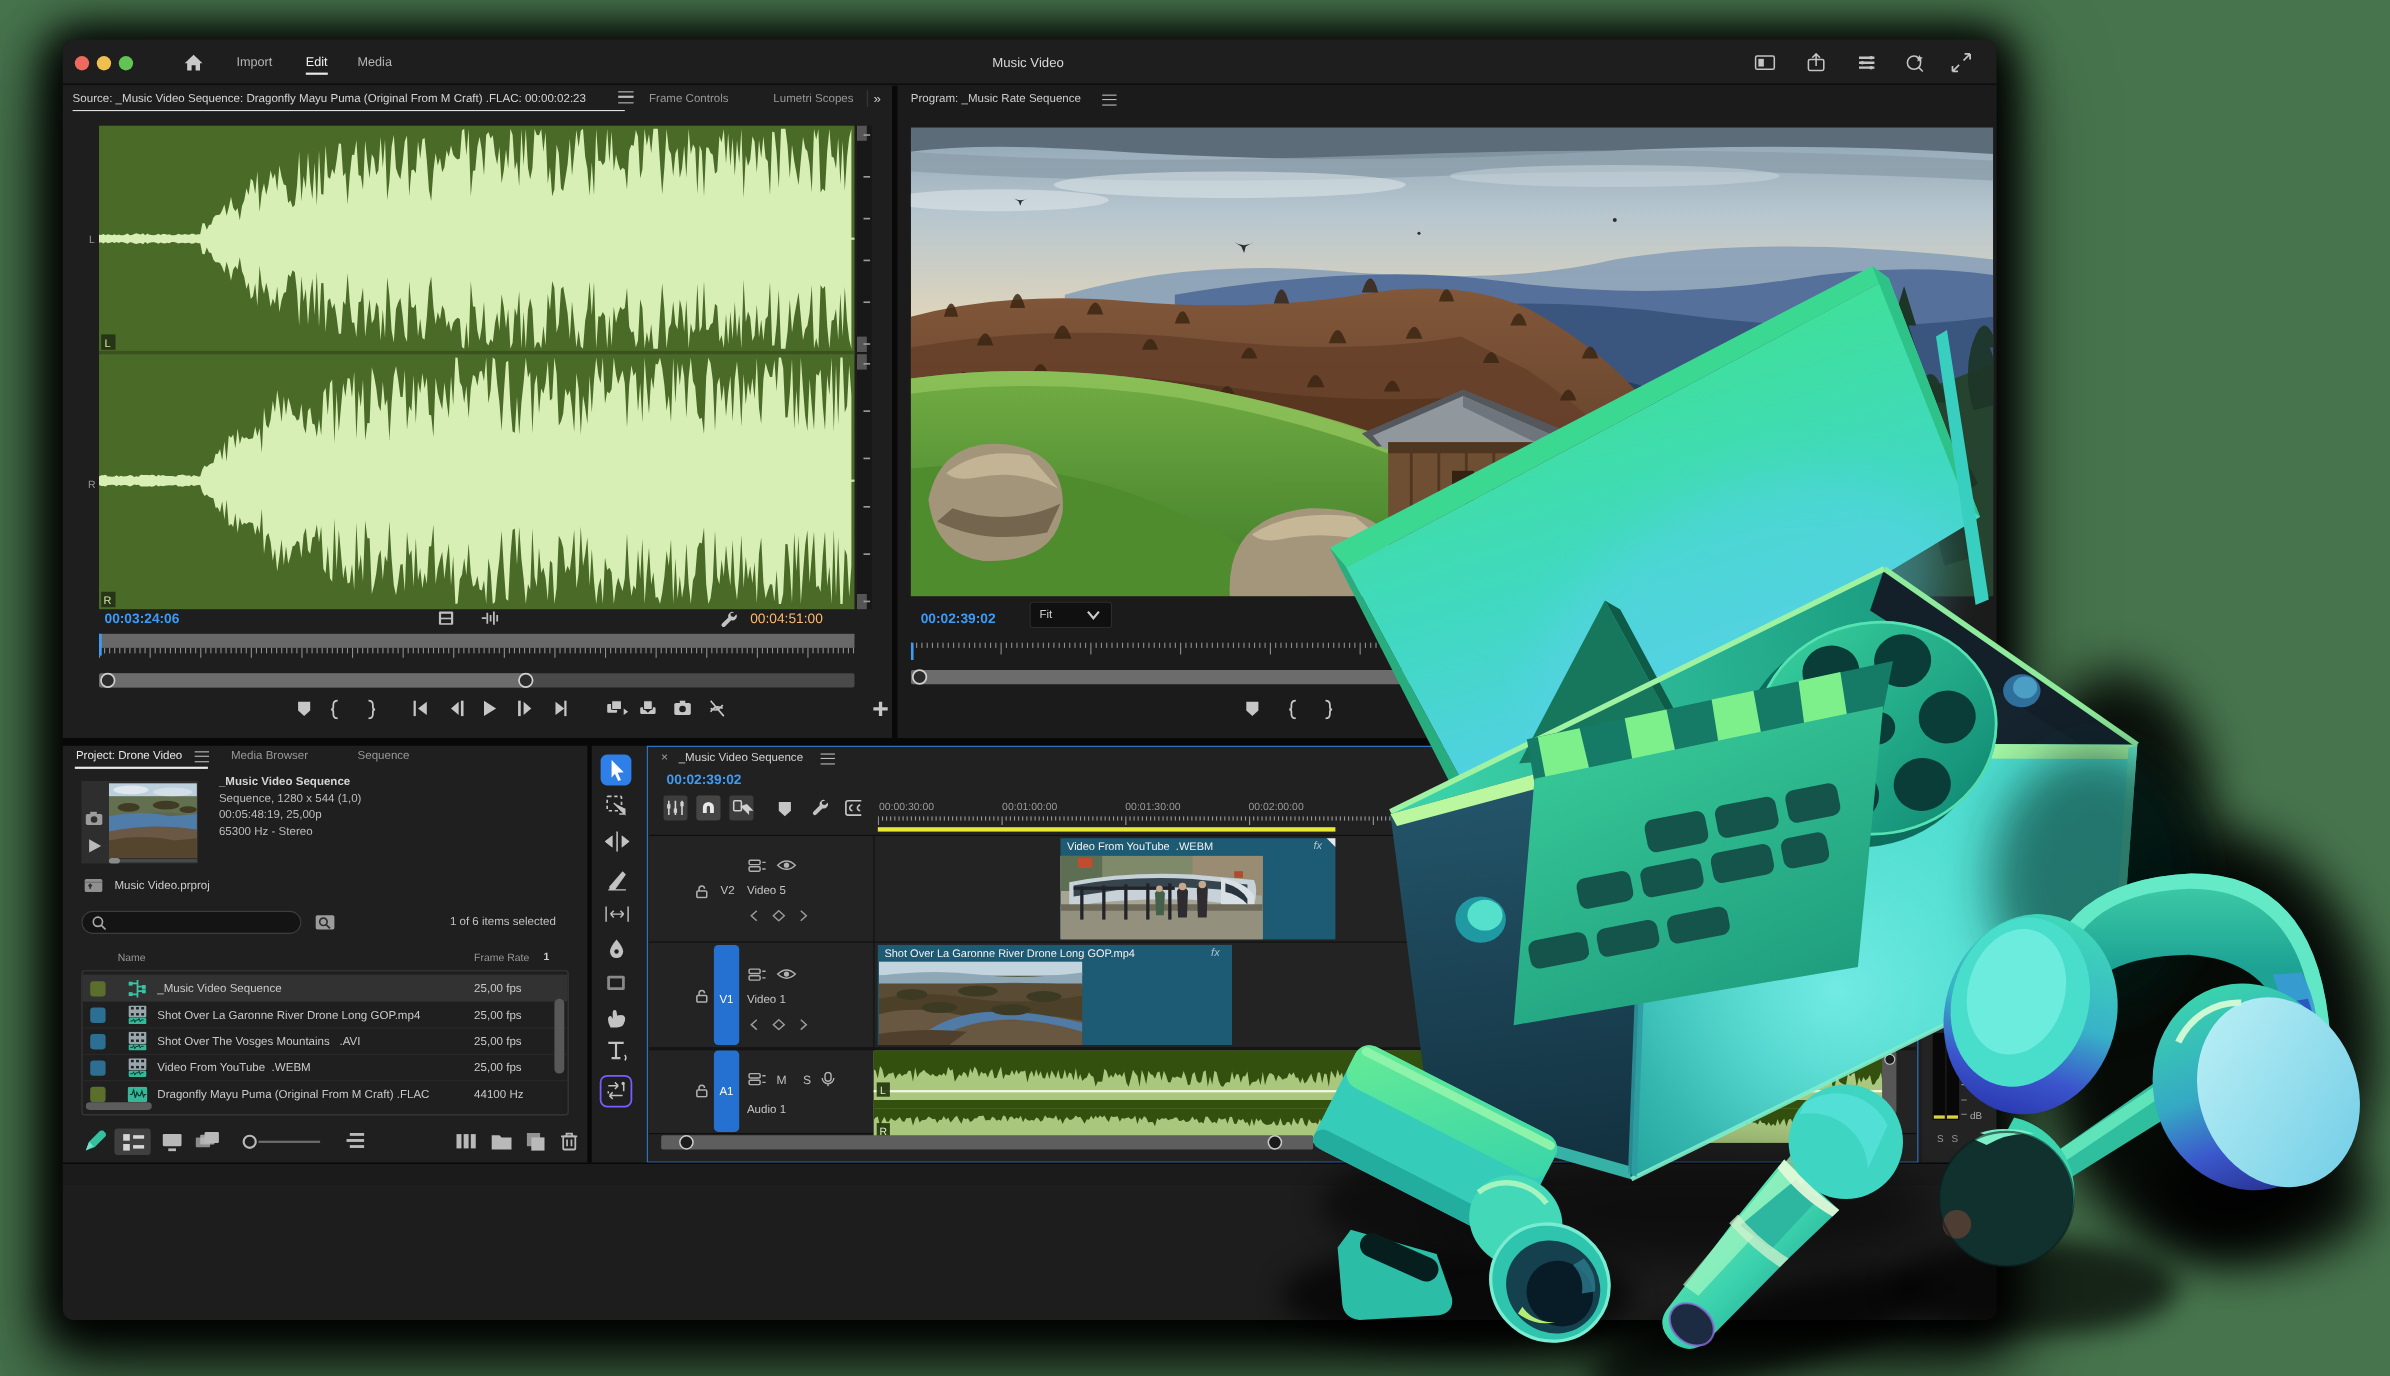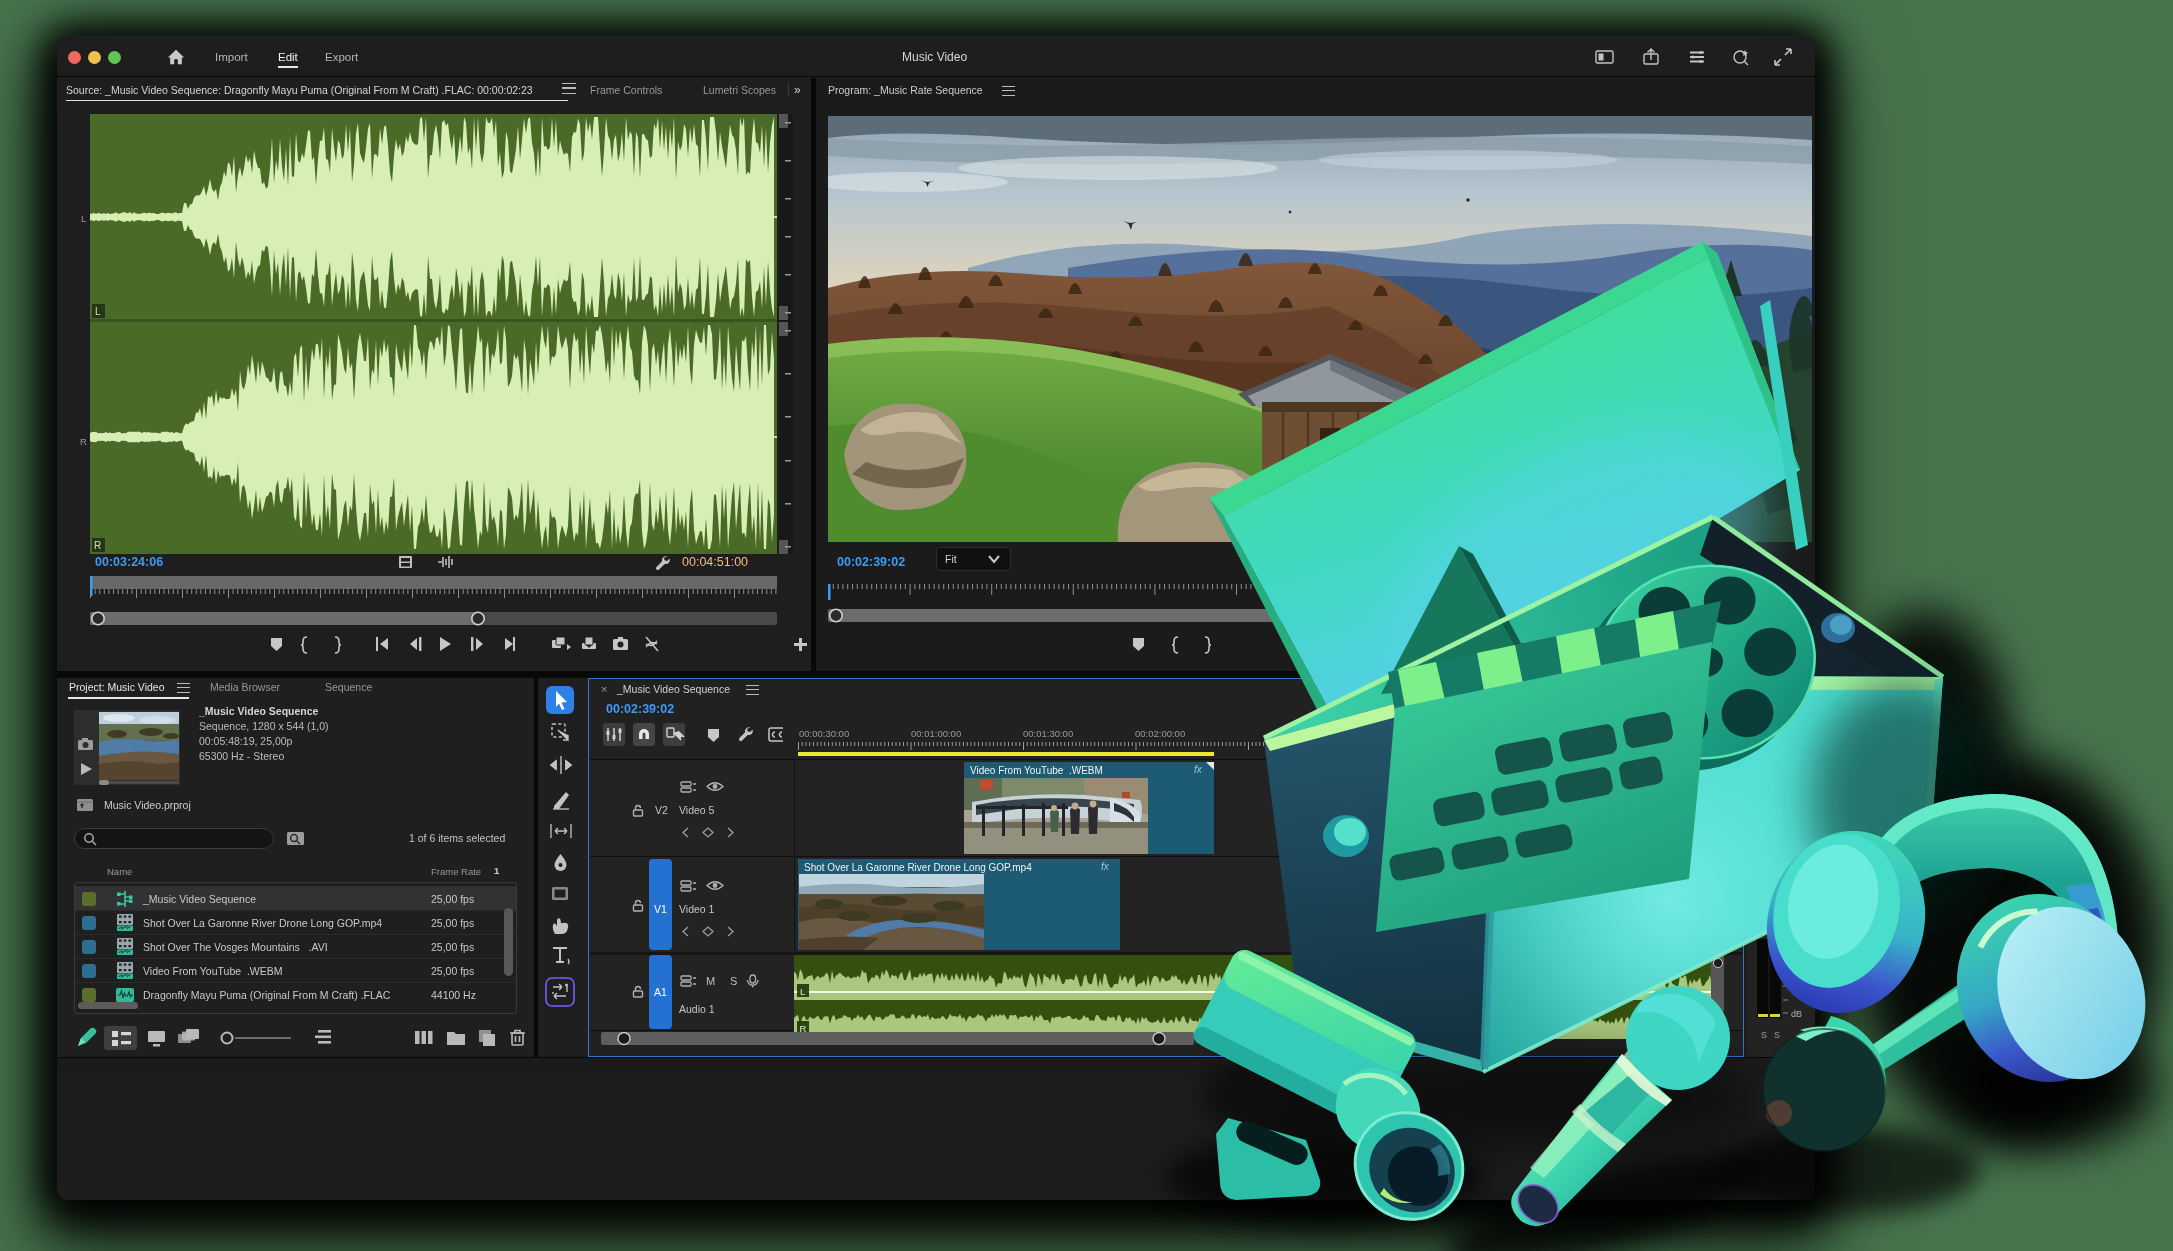--- a/index.html
+++ b/index.html
@@ -14,21 +14,21 @@
 <div id="win">
 <div class="abs" style="left:0;top:0;width:1758px;height:41px;background:#1e1e1e;border-bottom:1px solid #060606"></div>
 <div class="abs" style="left:11.3px;top:15px;width:13px;height:13px;border-radius:50%;background:#ee6a5f"></div>
 <div class="abs" style="left:31.1px;top:15px;width:13px;height:13px;border-radius:50%;background:#f0bf4e"></div>
 <div class="abs" style="left:50.9px;top:15px;width:13px;height:13px;border-radius:50%;background:#61c454"></div>
 <svg class="abs" style="left:110px;top:12px" width="18" height="18" viewBox="0 0 20 20">
       <path d="M10 2 L19 10.5 L16.5 10.5 L16.5 18 L12 18 L12 12.5 L8 12.5 L8 18 L3.5 18 L3.5 10.5 L1 10.5 Z" fill="#c9c9c9"></path>
     </svg>
 <div class="abs t10" style="left:158px;top:15px;font-size:11.5px;color:#b4b4b4">Import</div>
 <div class="abs t10" style="left:221px;top:15px;font-size:11.5px;color:#f0f0f0;border-bottom:2px solid #e8e8e8;padding-bottom:3px">Edit</div>
-<div class="abs t10" style="left:268px;top:15px;font-size:11.5px;color:#b4b4b4">Export</div>
+<div class="abs t10" style="left:268px;top:15px;font-size:11.5px;color:#b4b4b4">Media</div>
 <div class="abs t10" style="left:845px;top:14px;font-size:12px;color:#d8d8d8">Music Video</div>
 <svg class="abs" style="left:1537px;top:12px" width="200" height="18" viewBox="0 0 200 18" fill="none" stroke="#c4c4c4" stroke-width="1.4">
 <rect x="2" y="3" width="17" height="12" rx="1.5"></rect>
       <rect x="4.5" y="5.5" width="5" height="7" fill="#c4c4c4" stroke="none"></rect>
 <g transform="translate(48,0)">
         <rect x="2" y="6" width="14" height="10" rx="1.5"></rect>
         <path d="M9 12 V1.5 M5.5 4.5 L9 1 L12.5 4.5"></path>
       </g>
 <g transform="translate(94,0)" stroke-width="2.2">
         <path d="M2 4.5 H16 M2 9 H16 M2 13.5 H16"></path>
@@ -612,21 +612,21 @@
 <rect y="2" width="984" height="13" rx="2" fill="#6c6c6c"></rect>
 <circle cx="8" cy="8.5" r="6.2" fill="#2b2b2b" stroke="#cfcfcf" stroke-width="1.6"></circle>
 </svg>
 <svg class="abs" style="left:1070px;top:598px" width="120" height="20" viewBox="0 0 120 20" fill="#c6c6c6">
 <path d="M6 4 h11 v8 l-5.5 5 l-5.5 -5 Z"></path>
 <path d="M51 3 q-4 0 -4 4 v2 q0 2 -2 2 q2 0 2 2 v2 q0 4 4 4" fill="none" stroke="#c6c6c6" stroke-width="1.6"></path>
 <path d="M78 3 q4 0 4 4 v2 q0 2 2 2 q-2 0 -2 2 v2 q0 4 -4 4" fill="none" stroke="#c6c6c6" stroke-width="1.6"></path>
 </svg>
 <div class="abs" style="left:0;top:635px;width:1758px;height:7px;background:#080808"></div>
 <div class="abs" style="left:0;top:642px;width:477px;height:379px;background:#1f1f1f"></div>
-<div class="abs t10 wt" style="left:12px;top:645px">Project: Music Video</div>
+<div class="abs t10 wt" style="left:12px;top:645px">Project: Drone Video</div>
 <div class="abs" style="left:11px;top:661px;width:121px;height:1.5px;background:#e8e8e8"></div>
 <div class="abs" style="left:120px;top:647px;width:13px;height:10px;border-top:1.5px solid #bbb;border-bottom:1.5px solid #bbb">
       <div style="margin-top:2.8px;height:1.5px;background:#bbb"></div>
     </div>
 <div class="abs t10 dim" style="left:153px;top:645px">Media Browser</div>
 <div class="abs t10 dim" style="left:268px;top:645px">Sequence</div>
 <div class="abs" style="left:17px;top:674px;width:106px;height:75px;background:#2e2e2e"></div>
 <svg class="abs" style="left:20px;top:700px" width="18" height="16" viewBox="0 0 18 16">
       <rect x="1" y="4" width="15" height="10" rx="1.5" fill="#9c9c9c"></rect>
       <circle cx="8.5" cy="9" r="3" fill="#2e2e2e"></circle>

